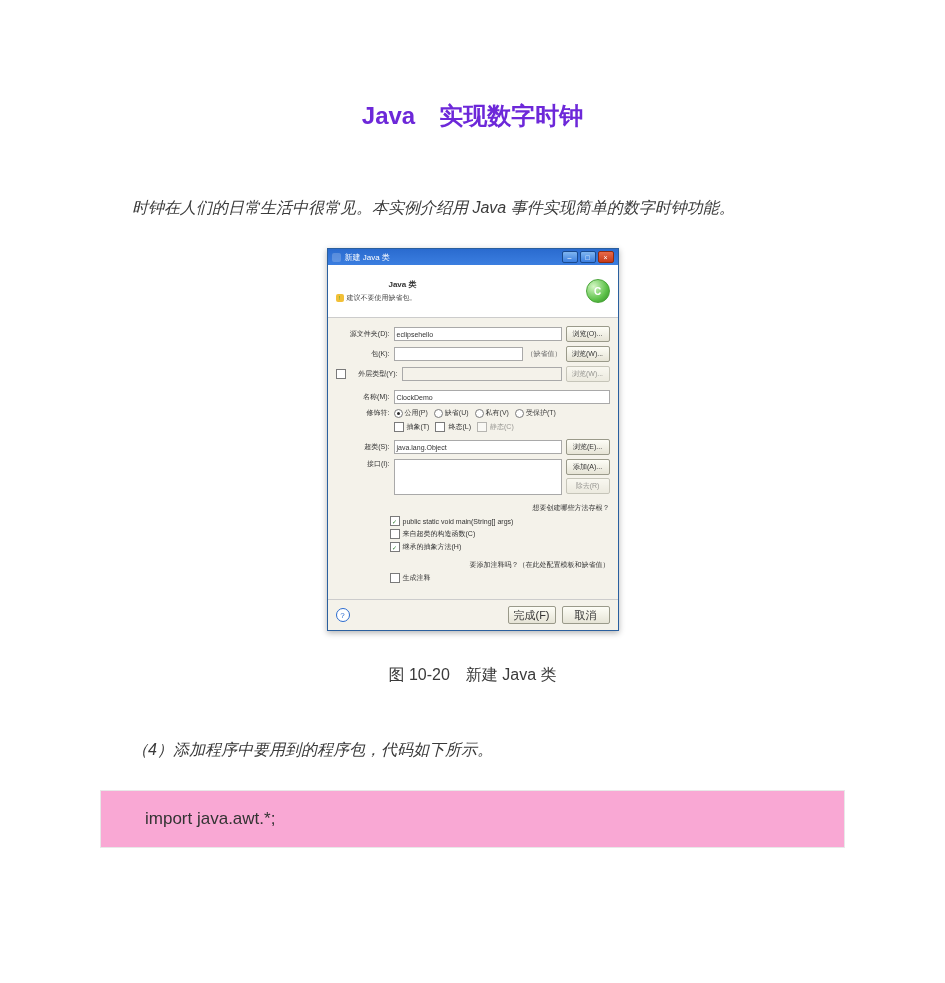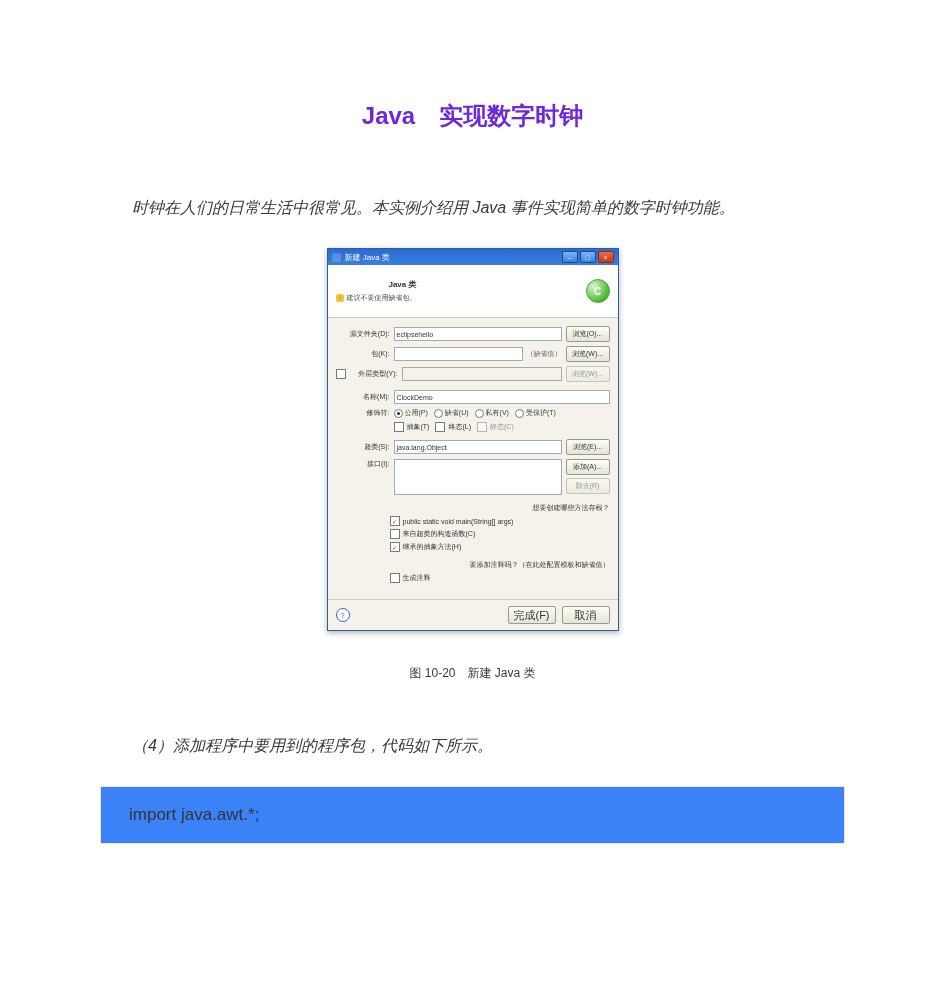--- a/index.html
+++ b/index.html
@@ -261,29 +261,29 @@
     font-size: 11px;
     display: flex;
     align-items: center;
     justify-content: center;
     color: #333;
     border-radius: 2px;
   }
   
   .caption {
     text-align: center;
-    font-size: 12px;
+    font-size: 16px;
     color: #3a3a3a;
     margin: 34px 0 48px 0;
   }
   
   .codeblk {
-    background: #3b82f6;
+    background: #f9a8d4;
     border: 1px solid #e8e8e8;
-    padding: 18px 28px;
+    padding: 18px 44px;
     font-size: 17px;
     color: #333;
     font-family: "Microsoft YaHei", Arial, sans-serif;
   }
 </style>
 </head>
 <body>
 
 <div class="page">
 

